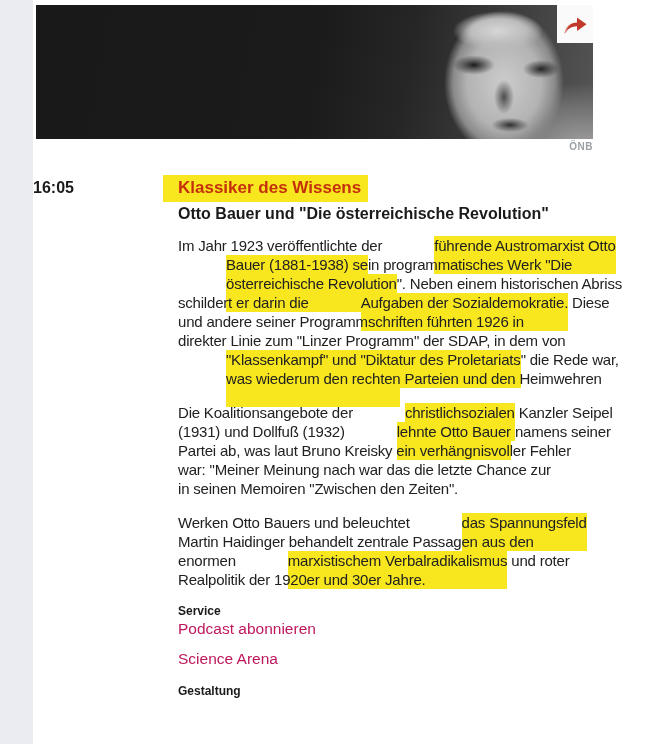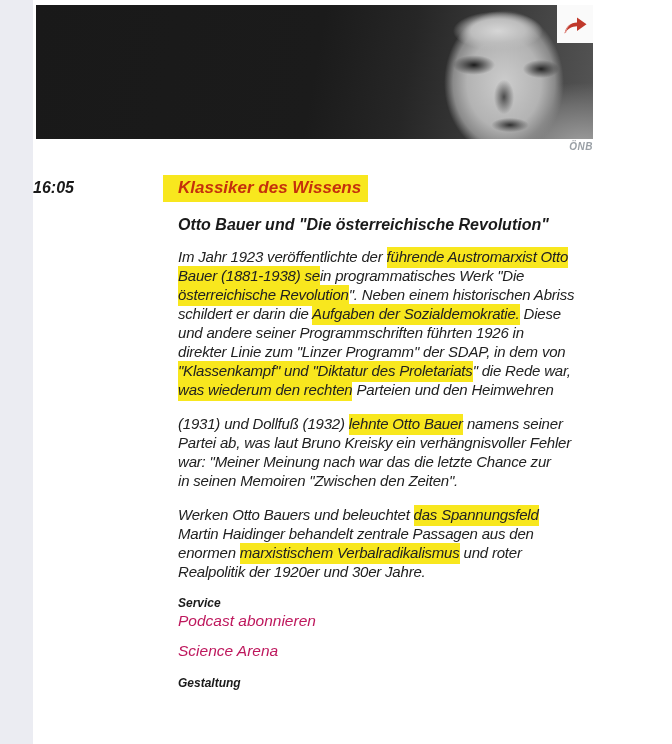--- a/index.html
+++ b/index.html
@@ -3,21 +3,21 @@
 <meta charset="utf-8">
 <style>
   html,body { margin:0; padding:0; }
   body {
     width:672px; height:744px;
     background:#ebecf2;
     font-family:"Liberation Sans", sans-serif;
     color:#212121;
     overflow:hidden;
   }
-  .page { position:relative; width:672px; height:744px;font-style:italic; }
+  .page { position:relative; width:672px; height:744px; }
   .content {
     position:absolute; left:33px; top:0; width:639px; height:744px;
     background:#ffffff;
   }
   
   .photo {
     position:absolute; left:3px; top:5px; width:557px; height:134px;
     background:
       radial-gradient(ellipse 30px 14px at 438px 60px, rgba(0,0,0,0.85), rgba(0,0,0,0) 70%),
       radial-gradient(ellipse 26px 13px at 505px 64px, rgba(0,0,0,0.8), rgba(0,0,0,0) 70%),
@@ -41,35 +41,35 @@
   
   .article {
     position:absolute; left:0; top:175px; width:639px;
     display:flex; align-items:flex-start;
   }
   .time-col {
     width:145px; flex:none; box-sizing:border-box; padding-top:4px;
     font-size:16px; font-weight:bold; color:#1a1a1a;
   }
   .text-col { flex:1; min-width:0; padding-right:20px; }
-  .title-line { margin:0 0 14px; }
+  .title-line { margin:0 0 3px; }
   .hl-title {
     display:inline-block;
     background:#f8e71e;
     color:#c5300c;
     font-size:17px; font-weight:bold;
     padding:3px 7px 4px 15px; margin-left:-15px;
     text-decoration:none; cursor:pointer;
   }
   .subtitle {
     margin:0 0 13px; font-size:16px; font-weight:bold; color:#1a1a1a;
   }
   .para { margin:0 0 15px; font-size:15px; line-height:19px; letter-spacing:-0.2px; }
   .para .line { display:block; white-space:pre; }
-  .hl { background:#f8e71e; padding:1px 0 3px; }
+  .hl { background:#f8e71e; padding:1px 0 20px;margin-left:48px; }
   .sec-heading { margin:4px 0 2px; font-size:12px; font-weight:bold; color:#1a1a1a; }
   .link-line { margin:0 0 12px; font-size:15.5px; line-height:18px; }
   .link-line a { color:#be185d; text-decoration:none; cursor:pointer; }
 </style>
 </head>
 <body>
 
 <div class="page">
   <div class="content">
 
@@ -99,20 +99,21 @@
               <span class="line"><span>Im Jahr 1923 veröffentlichte der </span><span class="hl">führende Austromarxist Otto</span></span>
               <span class="line"><span class="hl">Bauer (1881-1938) se</span><span>in programmatisches Werk "Die</span></span>
               <span class="line"><span class="hl">österreichische Revolution</span><span>". Neben einem historischen Abriss</span></span>
               <span class="line"><span>schildert er darin die </span><span class="hl">Aufgaben der Sozialdemokratie.</span><span> Diese</span></span>
               <span class="line"><span>und andere seiner Programmschriften führten 1926 in</span></span>
               <span class="line"><span>direkter Linie zum "Linzer Programm" der SDAP, in dem von</span></span>
               <span class="line"><span class="hl">"Klassenkampf" und "Diktatur des Proletariats</span><span>" die Rede war,</span></span>
               <span class="line"><span class="hl">was wiederum den rechten</span><span> Parteien und den Heimwehren</span></span>
             </p>
             <p class="para">
+              <span class="line"><span>Die Koalitionsangebote der </span><span class="hl">christlichsozialen</span><span> Kanzler Seipel</span></span>
               <span class="line"><span>(1931) und Dollfuß (1932) </span><span class="hl">lehnte Otto Bauer</span><span> namens seiner</span></span>
               <span class="line"><span>Partei ab, was laut Bruno Kreisky ein verhängnisvoller Fehler</span></span>
               <span class="line"><span>war: "Meiner Meinung nach war das die letzte Chance zur</span></span>
               <span class="line"><span>in seinen Memoiren "Zwischen den Zeiten".</span></span>
             </p>
             <p class="para">
               <span class="line"><span>Werken Otto Bauers und beleuchtet </span><span class="hl">das Spannungsfeld</span></span>
               <span class="line"><span>Martin Haidinger behandelt zentrale Passagen aus den</span></span>
               <span class="line"><span>enormen </span><span class="hl">marxistischem Verbalradikalismus</span><span> und roter</span></span>
               <span class="line"><span>Realpolitik der 1920er und 30er Jahre.</span></span>

